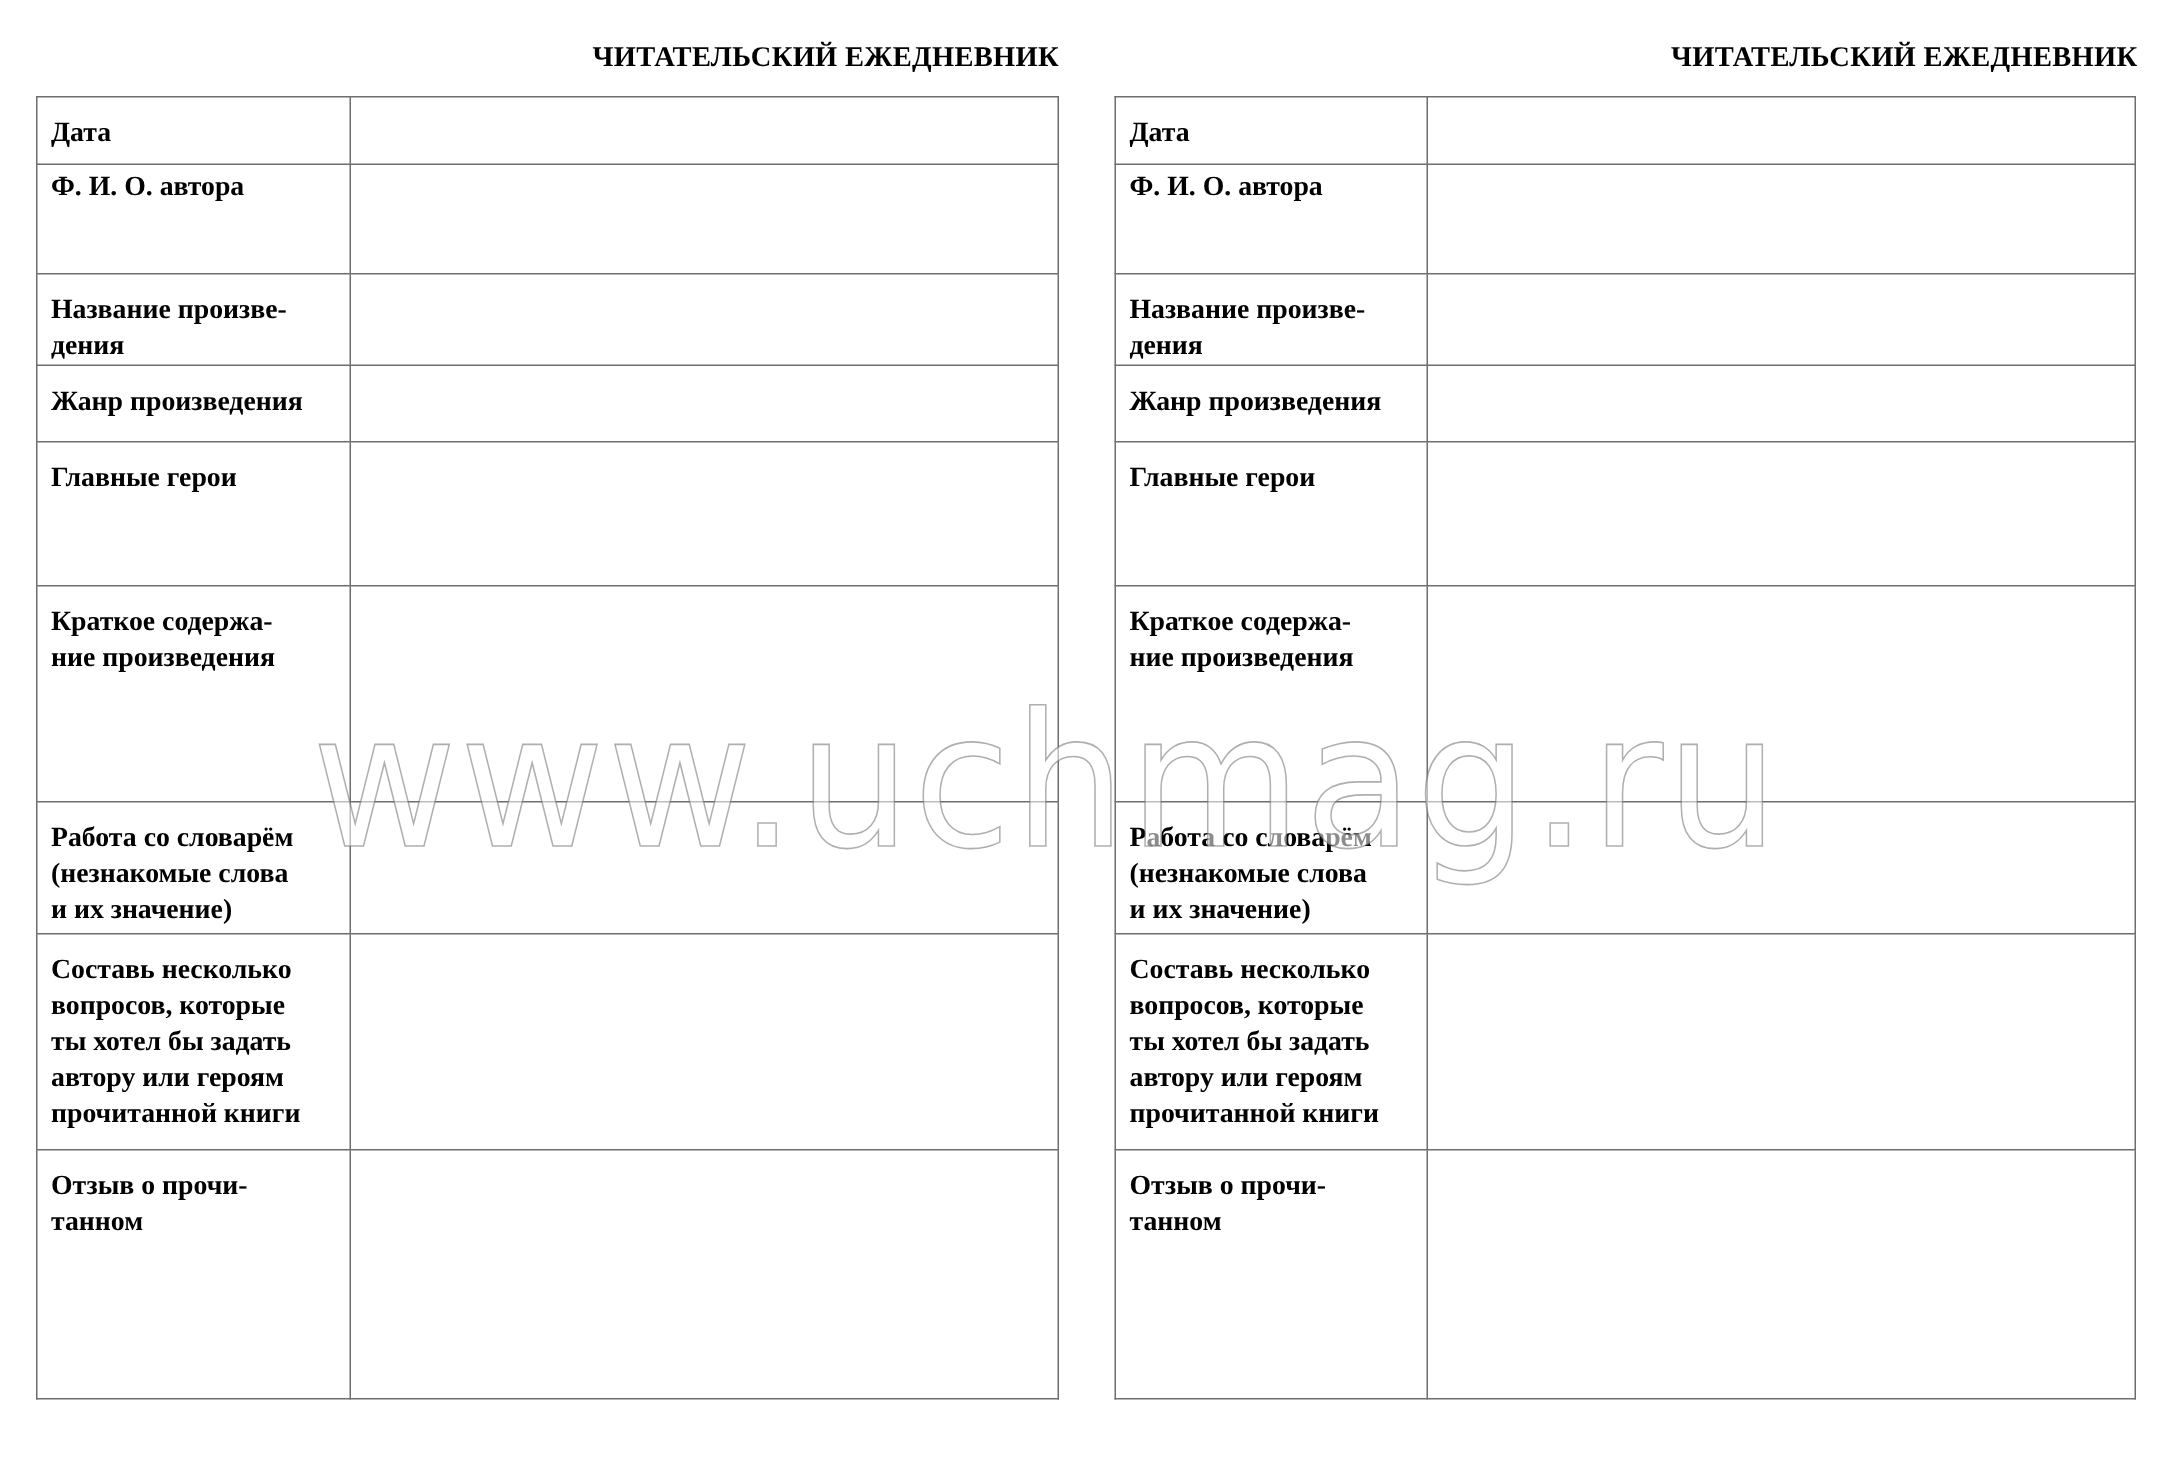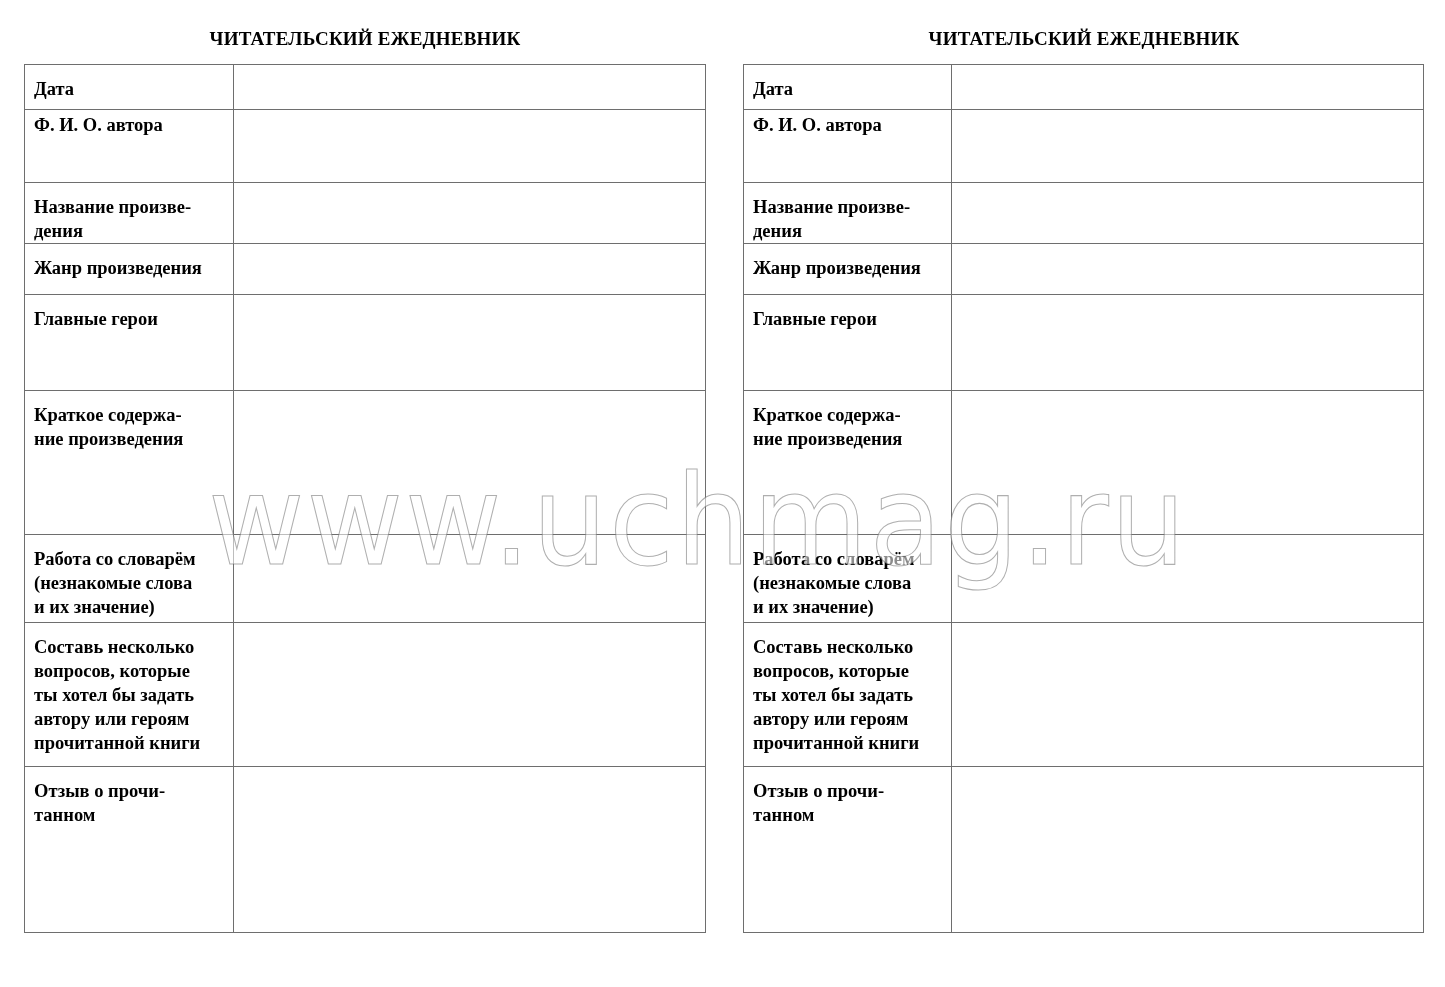--- a/index.html
+++ b/index.html
@@ -1,19 +1,19 @@
 <!DOCTYPE html>
 <html><head>
 <meta charset="utf-8">
 <style>
   html, body { margin: 0; padding: 0; background: #ffffff; }
   body { width: 1445px; height: 987px; position: relative; overflow: hidden;
          font-family: "Liberation Serif", serif; color: #000; }
   .title { position: absolute; top: 28px; left: 0; font-weight: bold; font-size: 19px;
-           text-align: center; letter-spacing: 0.2px; white-space: nowrap; }
+           text-align: right; letter-spacing: 0.2px; white-space: nowrap; }
   table.form { position: absolute; top: 64px; border-collapse: collapse; table-layout: fixed; }
   table.form td { border: 1.5px solid #6e6e6e; vertical-align: top; padding: 0; }
   td.label { font-weight: bold; font-size: 18.5px; line-height: 24px; padding: 12px 8px 0 9px !important; }
   td.value { }
   .watermark { position: absolute; left: 208px; top: 452px; font-family: "DejaVu Sans", sans-serif;
                font-size: 118px; color: rgba(255,255,255,0.55); letter-spacing: 2px;
                -webkit-text-stroke: 1px rgba(110,110,110,0.55); pointer-events: none;
                transform: scaleY(1.05); white-space: nowrap; }
 </style>
 </head>

